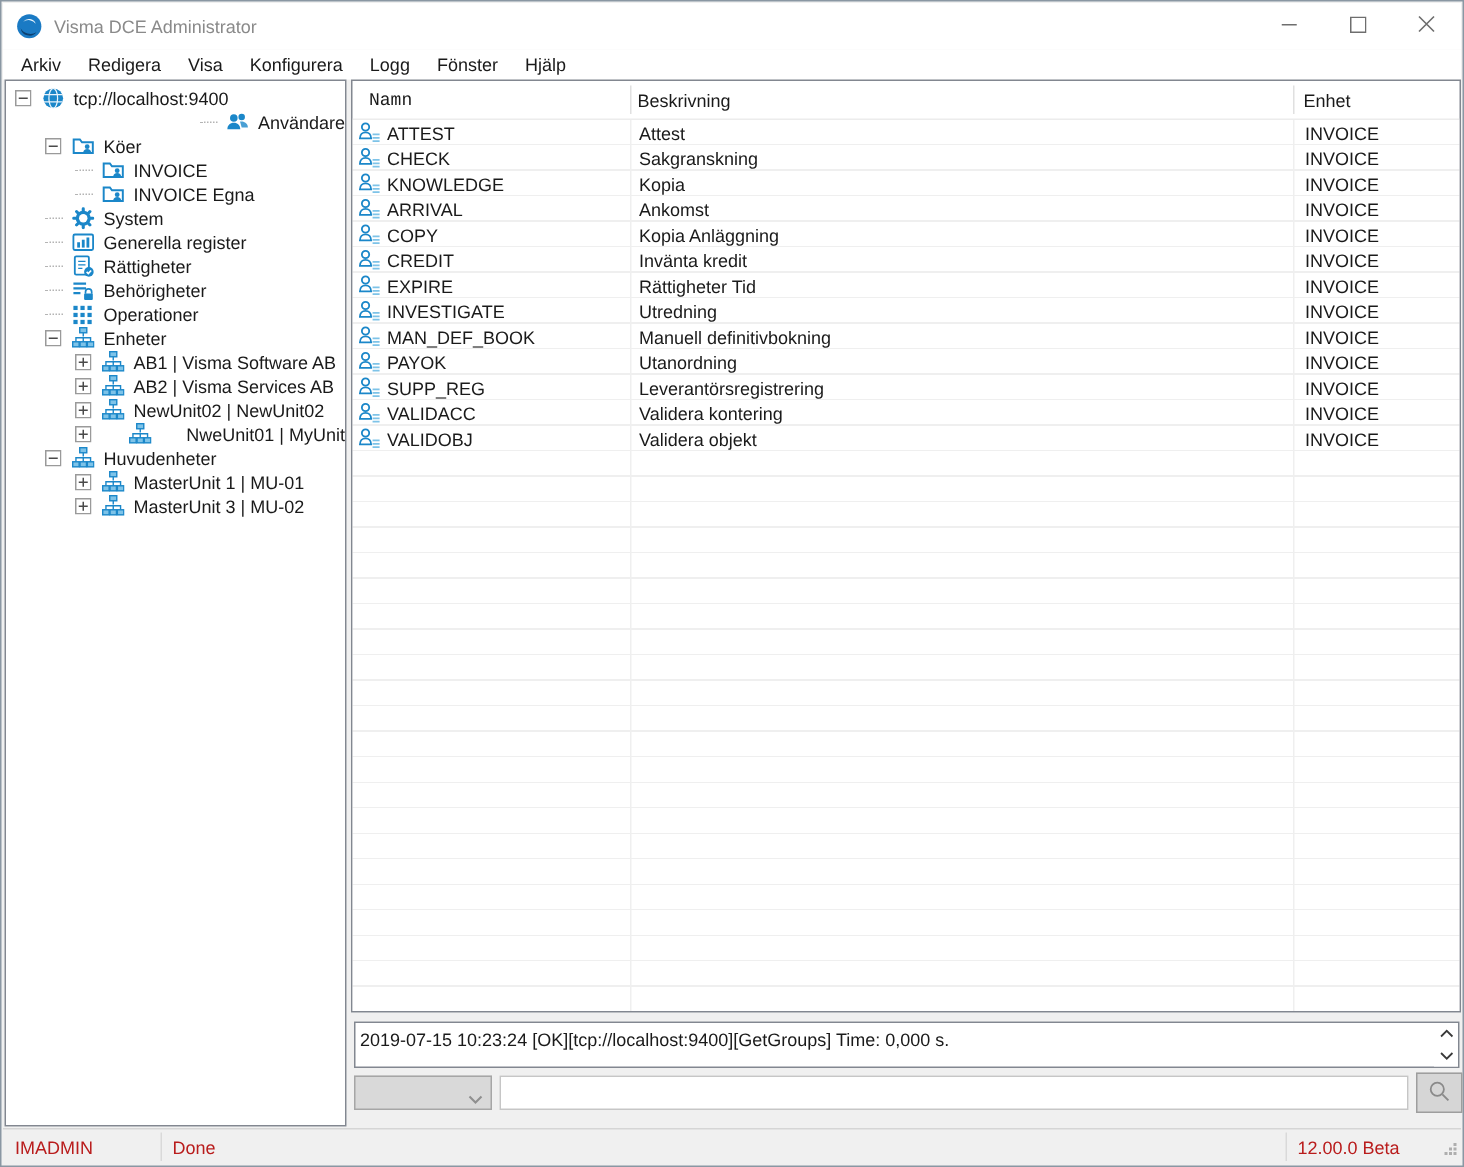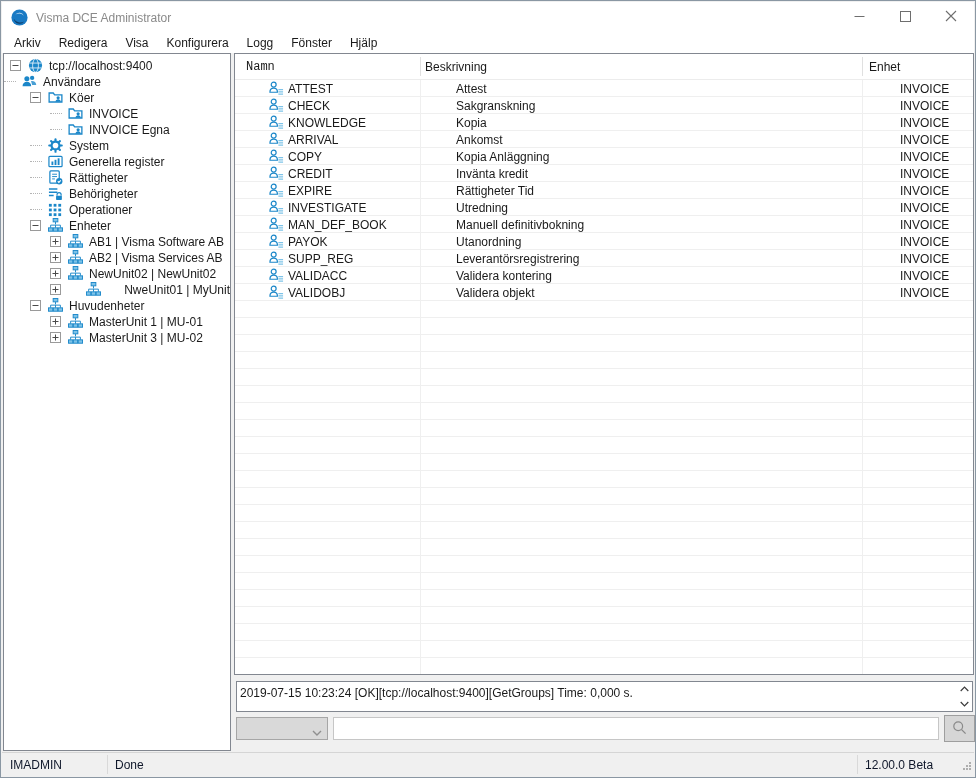--- a/index.html
+++ b/index.html
@@ -33,41 +33,41 @@
   .table-panel{position:absolute;left:233px;top:52px;right:1px;height:622px;background:#fff;border:1px solid #828790;box-sizing:border-box;overflow:hidden;}
   .table-header{position:relative;height:25px;border-bottom:1px solid #ececec;}
   .th{position:absolute;top:6px;color:#1a1a1a;}
   .th-name{left:11px;font-family:Liberation Mono, monospace;} .th-desc{left:190px;} .th-unit{left:634px;}
   .hsep{position:absolute;top:3px;bottom:3px;width:1px;background:#e0e0e0;}
   .hsep1{left:185px;} .hsep2{left:627px;}
   .table-body{position:absolute;left:0;right:0;top:26px;bottom:0;
     background:repeating-linear-gradient(to bottom,#ffffff 0 16px,#efefef 16px 17px);}
   .vline{position:absolute;top:0;bottom:0;width:1px;background:#efefef;}
   .vline1{left:185px;} .vline2{left:627px;}
-  .table-rows{position:absolute;inset:0;padding-left:30px;}
+  .table-rows{position:absolute;inset:0;}
   .table-row{position:relative;height:17px;display:flex;align-items:center;}
   .cell-name{display:flex;align-items:center;padding-left:4px;width:181px;flex:none;}
   .cell-name .row-icon{width:15px;height:15px;margin-right:4px;display:flex;align-items:center;}
   .cell-desc{position:absolute;left:191px;} .cell-unit{position:absolute;left:635px;}
 
   
   .log-box{position:absolute;left:235px;top:680px;right:2px;height:31px;background:#fff;border:1px solid #828790;box-sizing:border-box;}
   .log-text{position:absolute;left:3px;top:4px;white-space:nowrap;}
   .log-scrollbar{position:absolute;right:0;top:0;bottom:0;width:16px;background:#fff;display:flex;flex-direction:column;justify-content:space-between;align-items:center;padding:3px 0;box-sizing:border-box;}
   .scroll-btn{width:12px;height:8px;display:flex;align-items:center;justify-content:center;}
 
   
   .dropdown{position:absolute;left:235px;top:716px;width:92px;height:23px;background:#d9d9d9;border:1px solid #a6a6a6;box-sizing:border-box;}
   .dropdown .chev{position:absolute;right:5px;top:8px;}
   .search-input{position:absolute;left:332px;top:716px;width:606px;height:23px;border:1px solid #c6c6c6;background:#fff;box-sizing:border-box;font-family:"Liberation Sans",sans-serif;font-size:12px;padding:0 4px;outline:none;}
   .search-btn{position:absolute;left:943px;top:714px;width:31px;height:27px;background:#d6d6d6;border:1px solid #9e9e9e;box-sizing:border-box;display:flex;align-items:center;justify-content:center;padding:0;}
 
   
   .statusbar{position:absolute;left:1px;right:1px;bottom:1px;height:23px;background:#f0f0f0;border-top:1px solid #d5d5d5;}
-  .sb-text{position:absolute;top:5px;color:#0f172a;}
+  .sb-text{position:absolute;top:5px;color:#b91c1c;}
   .sb-user{left:8px;} .sb-status{left:113px;} .sb-version{left:863px;}
   .sb-div{position:absolute;top:2px;bottom:2px;width:1px;background:#d9d9d9;}
   .sb-div1{left:105px;} .sb-div2{left:855px;}
   .sb-grip{position:absolute;right:2px;bottom:2px;}
 </style>
 </head>
 <body>
 
 <div class="window">
 
@@ -119,21 +119,21 @@
         </span>
         <span class="tree-icon">
           <svg width="15" height="15" viewBox="0 0 16 16">
             <circle cx="8" cy="8" r="7" fill="#1b87c9"></circle>
             <ellipse cx="8" cy="8" rx="3.1" ry="7" fill="none" stroke="#eaf4fb" stroke-width="0.9"></ellipse>
             <path d="M1.4 5.4h13.2M1.4 10.6h13.2" stroke="#eaf4fb" stroke-width="0.9"></path>
           </svg>
         </span>
         <span class="tree-label">tcp://localhost:9400</span>
       </div>
-      <div class="tree-item" style="">
+      <div class="tree-item" style="padding-left: 26px; justify-content: flex-end;">
         <span class="expander-slot">
           <span class="connector"></span>
         </span>
         <span class="tree-icon">
           <svg width="15" height="15" viewBox="0 0 16 16" fill="#1b87c9">
             <circle cx="10.8" cy="4.2" r="2.3"></circle>
             <path d="M9.6 7.5c3-.5 5.6 1.3 5.6 4.3h-4.4z" opacity="0.8"></path>
             <circle cx="5.2" cy="5" r="2.7"></circle>
             <path d="M0.6 13c0-2.9 2-4.7 4.6-4.7s4.6 1.8 4.6 4.7z"></path>
           </svg>

